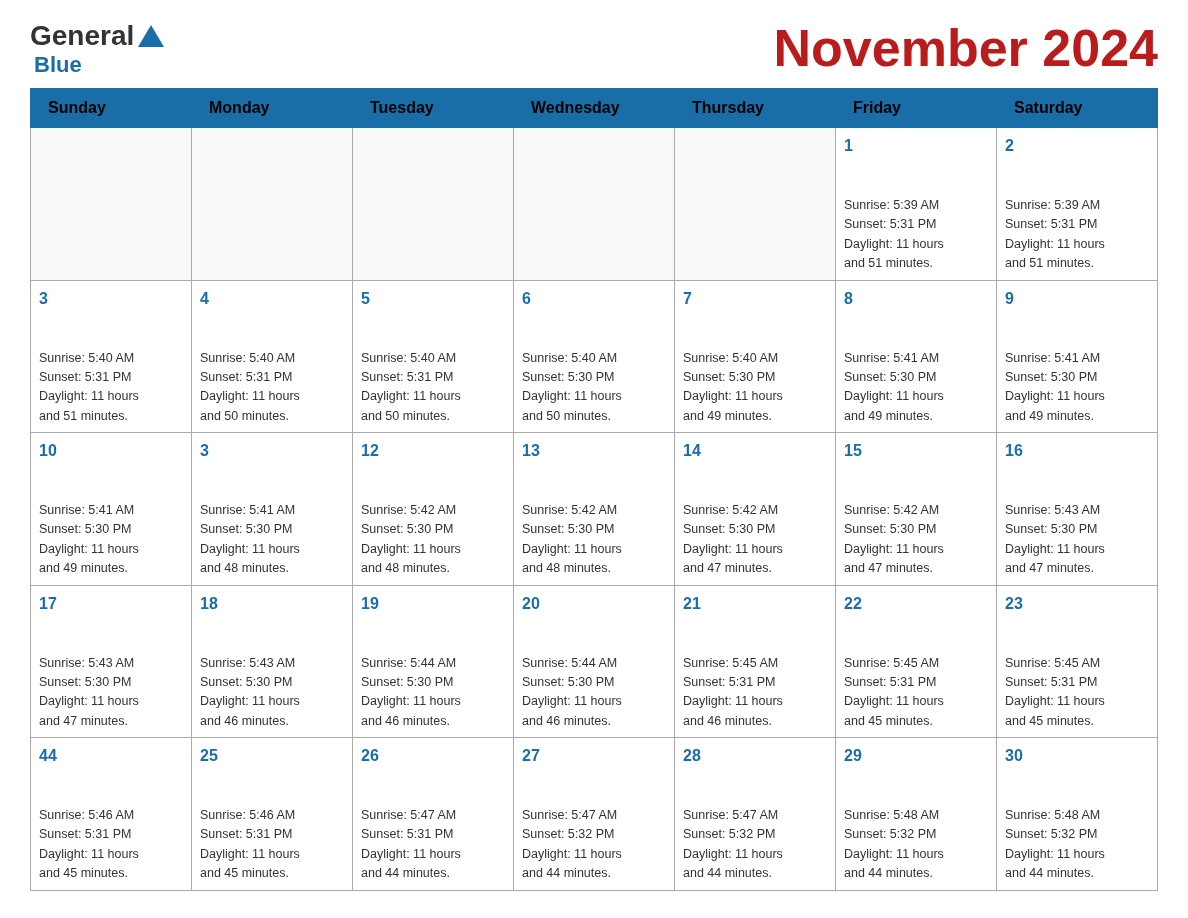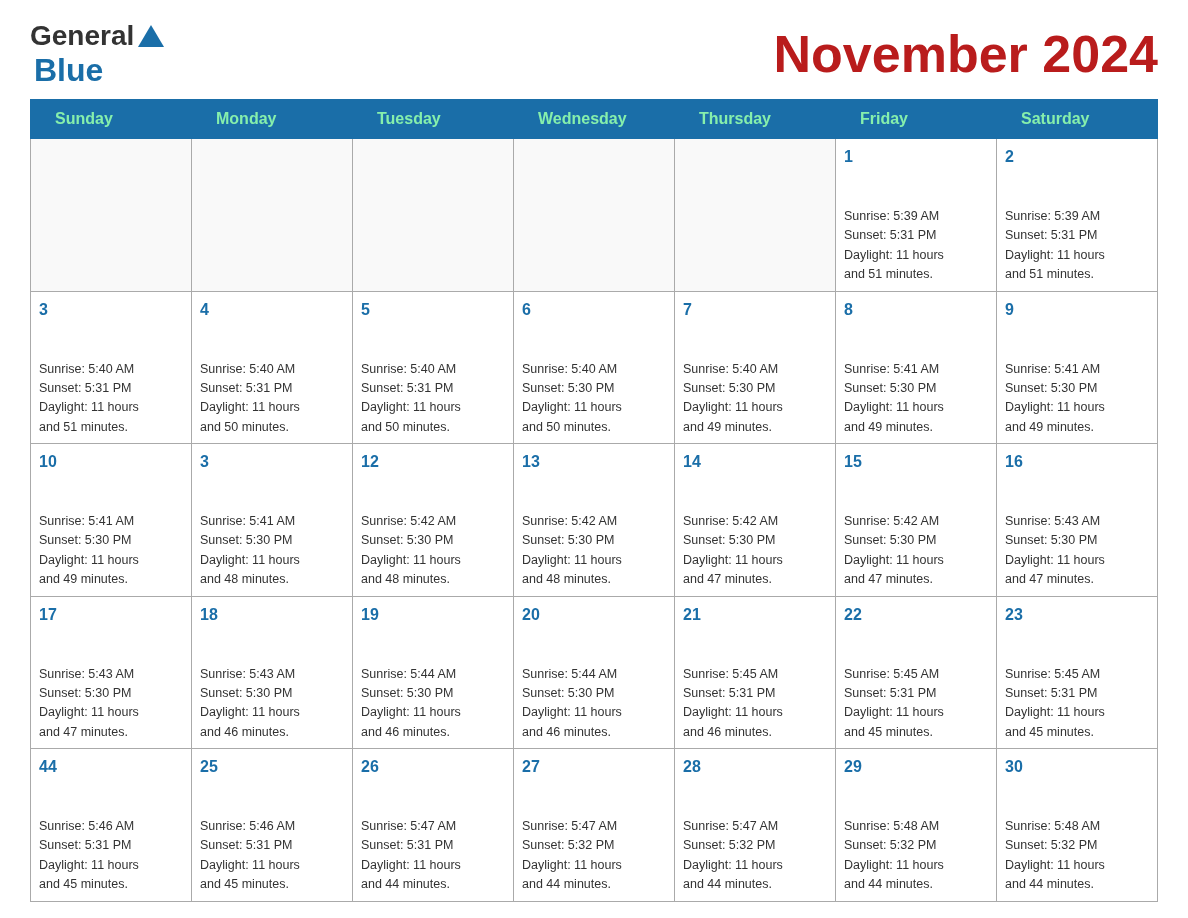--- a/index.html
+++ b/index.html
@@ -24,21 +24,21 @@
     .logo-block {
       display: flex;
       flex-direction: column;
     }
     .logo-row1 {
       display: flex;
       align-items: center;
     }
     .logo-row2 {
       color: #1a6ea8;
-      font-size: 32px;
+      font-size: 22px;
       font-weight: bold;
       margin-left: 4px;
     }
     .title-area {
       text-align: right;
     }
     .main-title {
       font-size: 52px;
       font-weight: bold;
       color: #b91c1c;
@@ -49,24 +49,24 @@
       color: #444;
       margin-top: 4px;
     }
     .calendar-table {
       width: 100%;
       border-collapse: collapse;
       border: 1px solid #999;
     }
     .calendar-table th {
       background-color: #1a6ea8;
-      color: #86efac;
+      color: #000000;
       font-size: 16px;
       font-weight: bold;
-      padding: 10px 24px;
+      padding: 10px 17px;
       text-align: left;
       border: 1px solid #1a6ea8;
     }
     .calendar-table td {
       vertical-align: top;
       padding: 6px 8px;
       border: 1px solid #aaa;
       width: calc(100% / 7);
       min-height: 100px;
       font-size: 13px;

